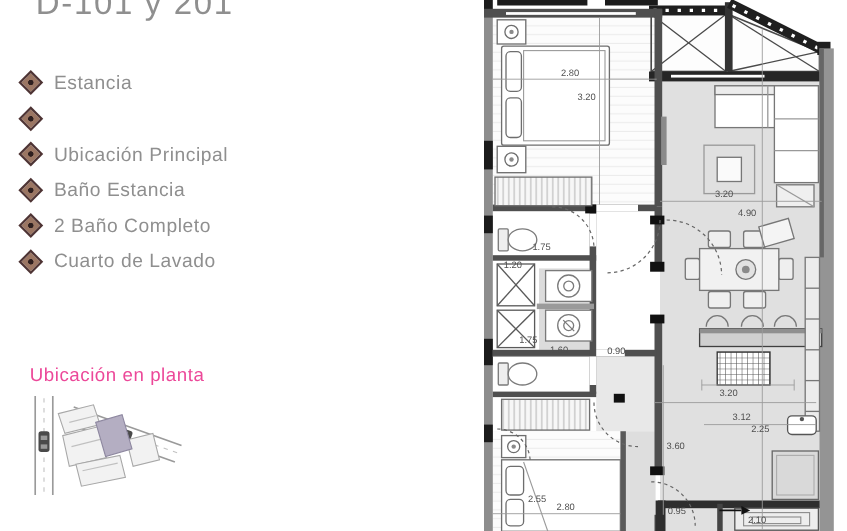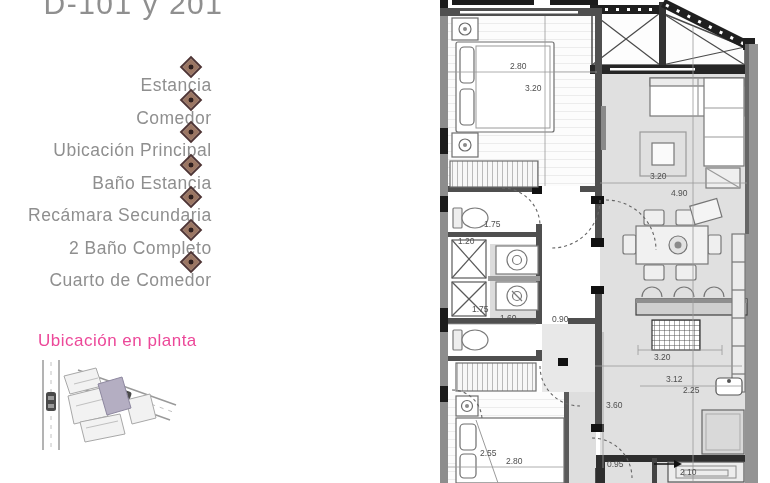--- a/index.html
+++ b/index.html
@@ -2,27 +2,27 @@
 <html><head>
 <meta charset="utf-8">
 <style>
   html,body{margin:0;padding:0;}
   body{
     width:770px;height:483px;position:relative;overflow:hidden;
     background:#ffffff;font-family:"Liberation Sans",sans-serif;
   }
   .stage{position:absolute;inset:0;}
   
-  .panel{position:absolute;left:16px;top:0;width:440px;height:483px;background:#fff;}
+  .panel{position:absolute;left:5px;top:0;width:440px;height:483px;background:#fff;}
   .unit-title{
     position:absolute;top:-13px;left:0;width:235px;text-align:center;
     font-size:30px;color:#8f8f8f;letter-spacing:1.5px;font-weight:400;white-space:nowrap;
   }
   ul.legend{list-style:none;margin:0;padding:0;position:absolute;top:59px;left:12px;}
-  ul.legend li{height:32.5px;display:flex;align-items:flex-end;flex-direction:column;}
+  ul.legend li{height:32.5px;display:flex;align-items:center;}
   .diamond{
     width:12px;height:12px;flex:0 0 12px;transform:rotate(45deg);margin:0 13px 0 3px;
     border:2px solid #4e3434;
     background:radial-gradient(circle,#2e1f1f 0%,#2e1f1f 26%,#9b7663 32%,#9b7663 100%);
   }
   .legend-label{font-size:17.5px;color:#8f8f8f;letter-spacing:.5px;}
   .loc-label{position:absolute;top:331px;left:22px;font-size:17px;color:#ec4899;letter-spacing:.5px;}
   .siteplan{position:absolute;top:356px;left:8px;}
   
   .floorplan{position:absolute;left:440px;top:0;}
@@ -36,41 +36,36 @@
   <div class="panel">
     <div class="unit-title">D-101 y 201</div>
 
     <ul class="legend">
       <li>
           <span class="diamond"></span>
           <span class="legend-label">Estancia</span>
         </li>
       <li>
           <span class="diamond"></span>
-          <span class="legend-label">Comedor</span>
         </li>
       <li>
           <span class="diamond"></span>
           <span class="legend-label">Ubicación Principal</span>
         </li>
       <li>
           <span class="diamond"></span>
           <span class="legend-label">Baño Estancia</span>
         </li>
       <li>
           <span class="diamond"></span>
-          <span class="legend-label">Recámara Secundaria</span>
-        </li>
-      <li>
-          <span class="diamond"></span>
           <span class="legend-label">2 Baño Completo</span>
         </li>
       <li>
           <span class="diamond"></span>
-          <span class="legend-label">Cuarto de Comedor</span>
+          <span class="legend-label">Cuarto de Lavado</span>
         </li>
     </ul>
 
     <div class="loc-label">Ubicación en planta</div>
 
     <svg class="siteplan" width="160" height="104" viewBox="0 0 160 104">
       <g>
         <line x1="19" y1="4" x2="19" y2="94" stroke="#9a9a9a" stroke-width="1.5"></line>
         <line x1="35" y1="4" x2="35" y2="94" stroke="#9a9a9a" stroke-width="1.5"></line>
         <line x1="27" y1="6" x2="27" y2="92" stroke="#c2c2c2" stroke-width="1" stroke-dasharray="4,5"></line>

